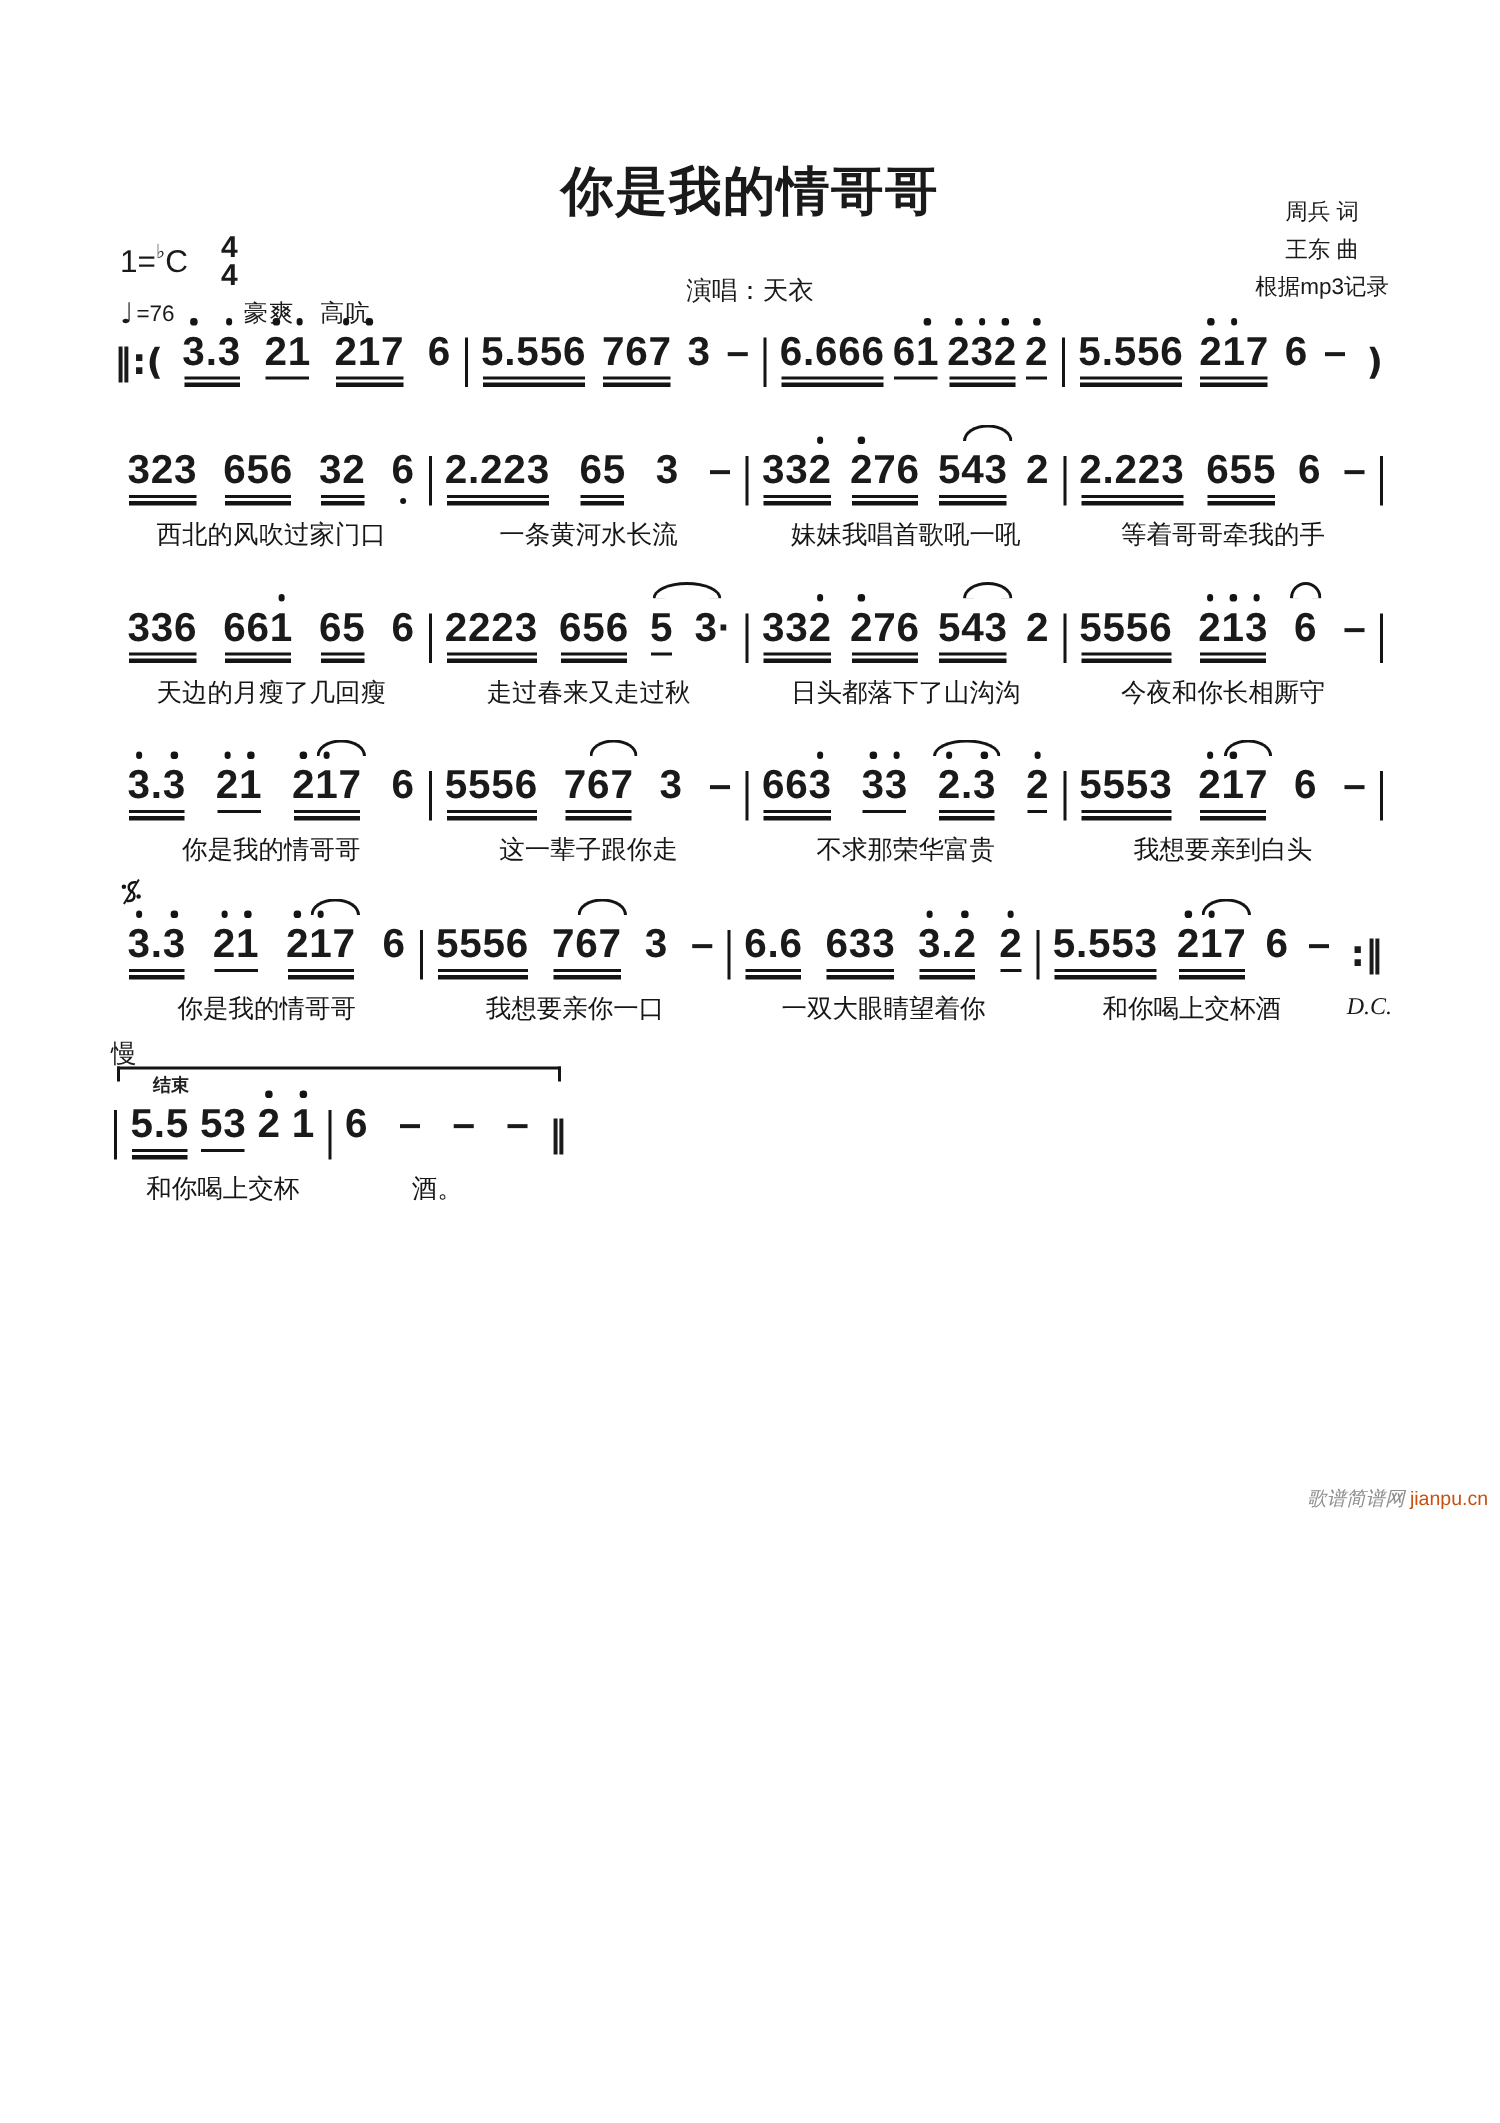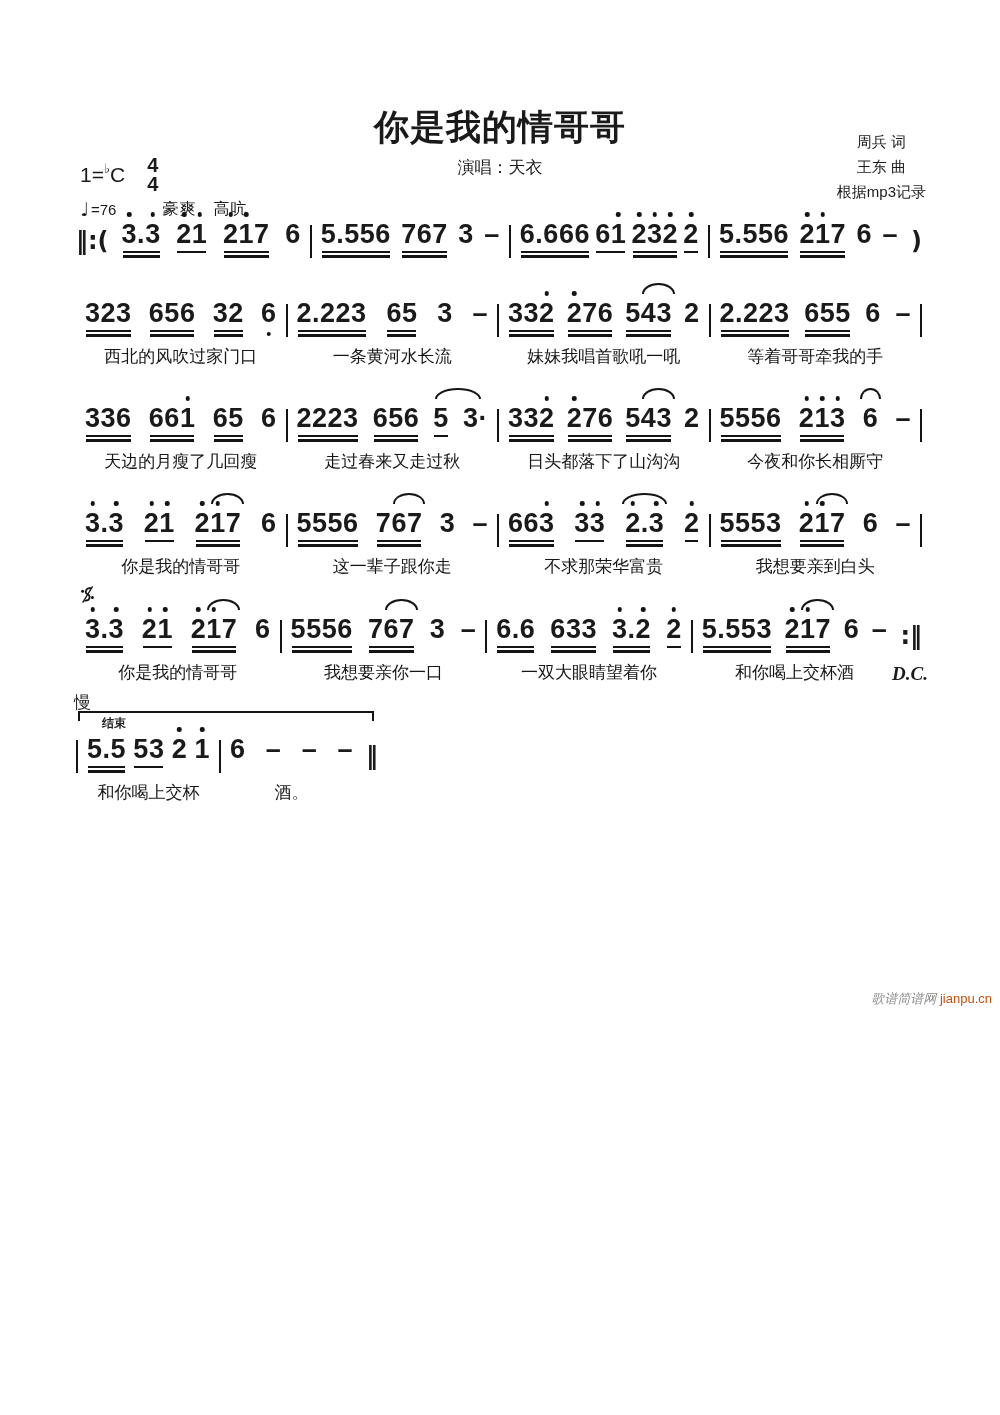--- a/index.html
+++ b/index.html
@@ -2,21 +2,21 @@
 <html><head>
 <meta charset="utf-8">
 <style>
   html,body{margin:0;padding:0;background:#fff;}
   .sheet{position:relative;width:1000px;height:1020px;background:#ffffff;overflow:hidden;
          font-family:"Liberation Sans","DejaVu Sans",sans-serif;color:#1a1a1a;}
 
   
   .title{position:absolute;top:104px;left:0;width:100%;text-align:center;
          font-size:35px;font-weight:700;letter-spacing:1px;}
-  .performer{position:absolute;top:156px;left:0;width:100%;text-align:center;font-size:17px;}
+  .performer{position:absolute;top:182px;left:0;width:100%;text-align:center;font-size:17px;}
   .credits{position:absolute;top:130px;right:74px;text-align:center;font-size:15px;line-height:1.65;}
 
   
   .keysig{position:absolute;left:80px;top:156px;}
   .ks-row1{display:flex;align-items:center;font-size:21px;}
   .ks-flat{font-family:"DejaVu Sans",sans-serif;font-size:13px;vertical-align:super;position:relative;top:-7px;}
   .ks-meter{display:inline-flex;flex-direction:column;align-items:center;margin-left:22px;
             font-weight:700;font-size:20px;line-height:0.95;}
   .ks-row2{display:flex;align-items:center;margin-top:4px;font-size:15px;}
   .ks-note{font-family:"DejaVu Sans",sans-serif;font-size:19px;margin-right:2px;}
@@ -57,21 +57,21 @@
     content:'';position:absolute;top:-17px;height:9px;
     border:2px solid #141414;border-bottom:none;
     border-radius:50% 50% 0 0 / 100% 100% 0 0;}
   .grp.arc-r::before{left:36%;right:-3px;}
   .grp.arc-full::before{left:-3px;right:-3px;}
   .grp.arc-wide::before{left:8%;width:270%;}
 
   
   .segno{position:absolute;left:4px;top:-22px;}
   .dc{position:absolute;right:-6px;top:56px;font-family:"Liberation Serif","DejaVu Serif",serif;
-      font-style:italic;font-size:19px;font-weight:bold;}
+      font-style:italic;font-size:16px;}
 
   
   .slow{position:absolute;left:-2px;top:-36px;font-size:17px;}
   .bracket{position:absolute;left:2px;right:4px;top:-16px;height:8px;
            border:2px solid #141414;border-bottom:none;}
   .ending{position:absolute;left:26px;top:-12px;font-size:12px;color:#222;font-weight:bold;}
 
   
   .footer{position:absolute;right:8px;bottom:12px;font-size:13px;}
 </style>

